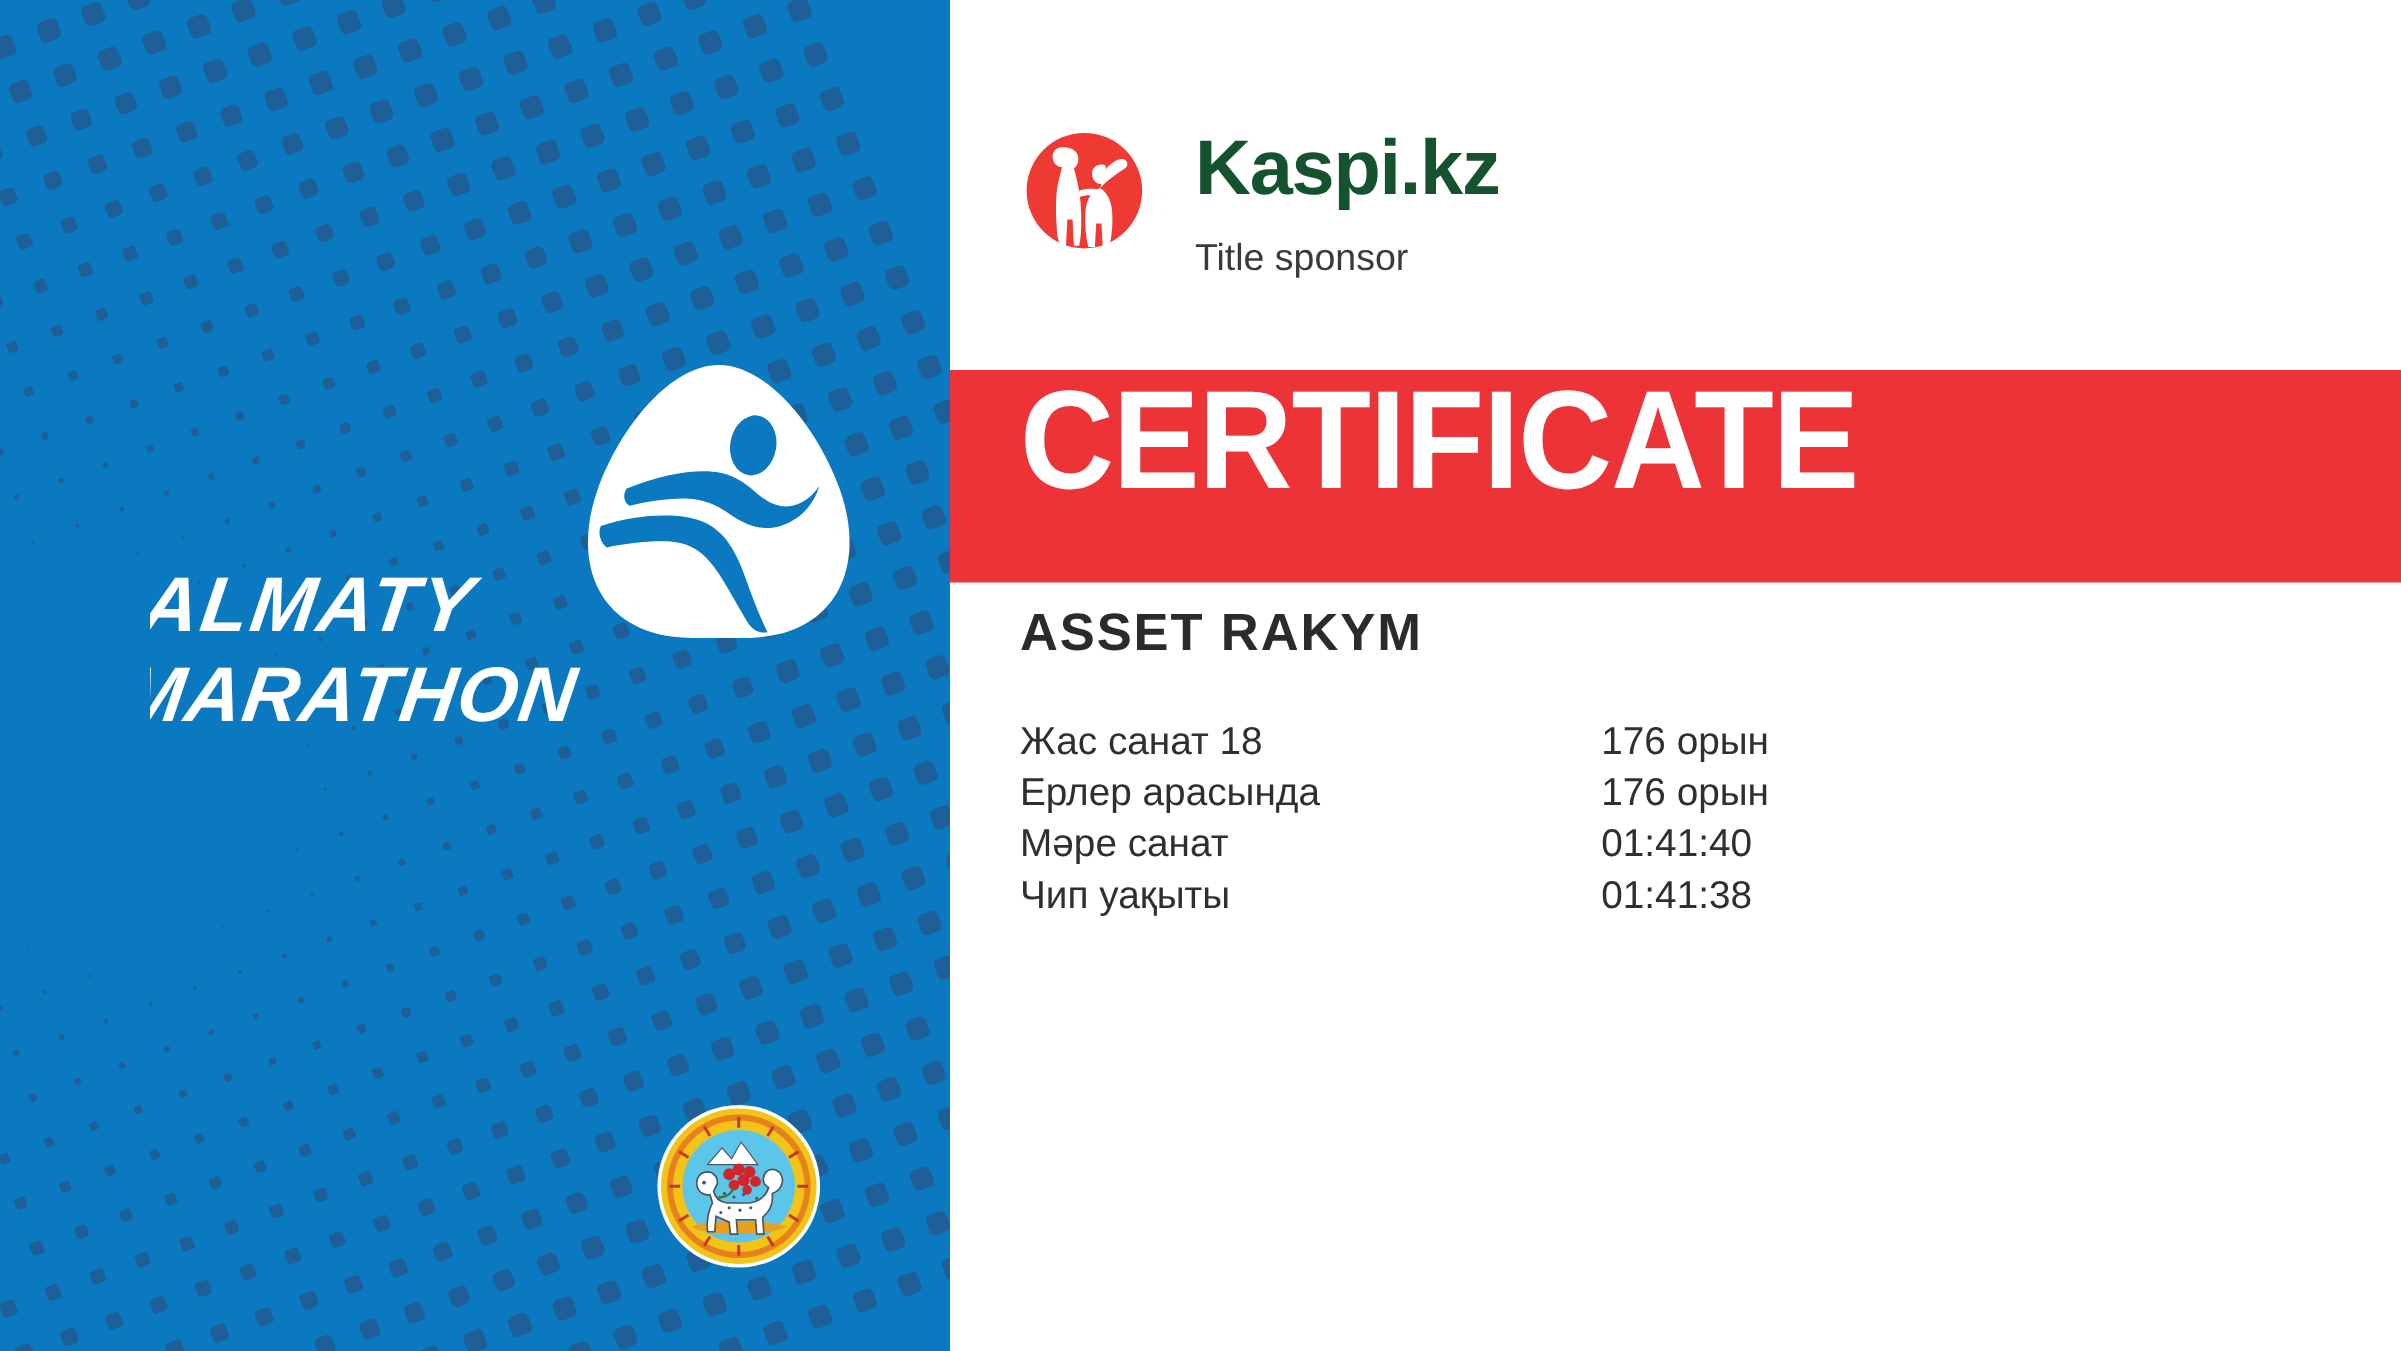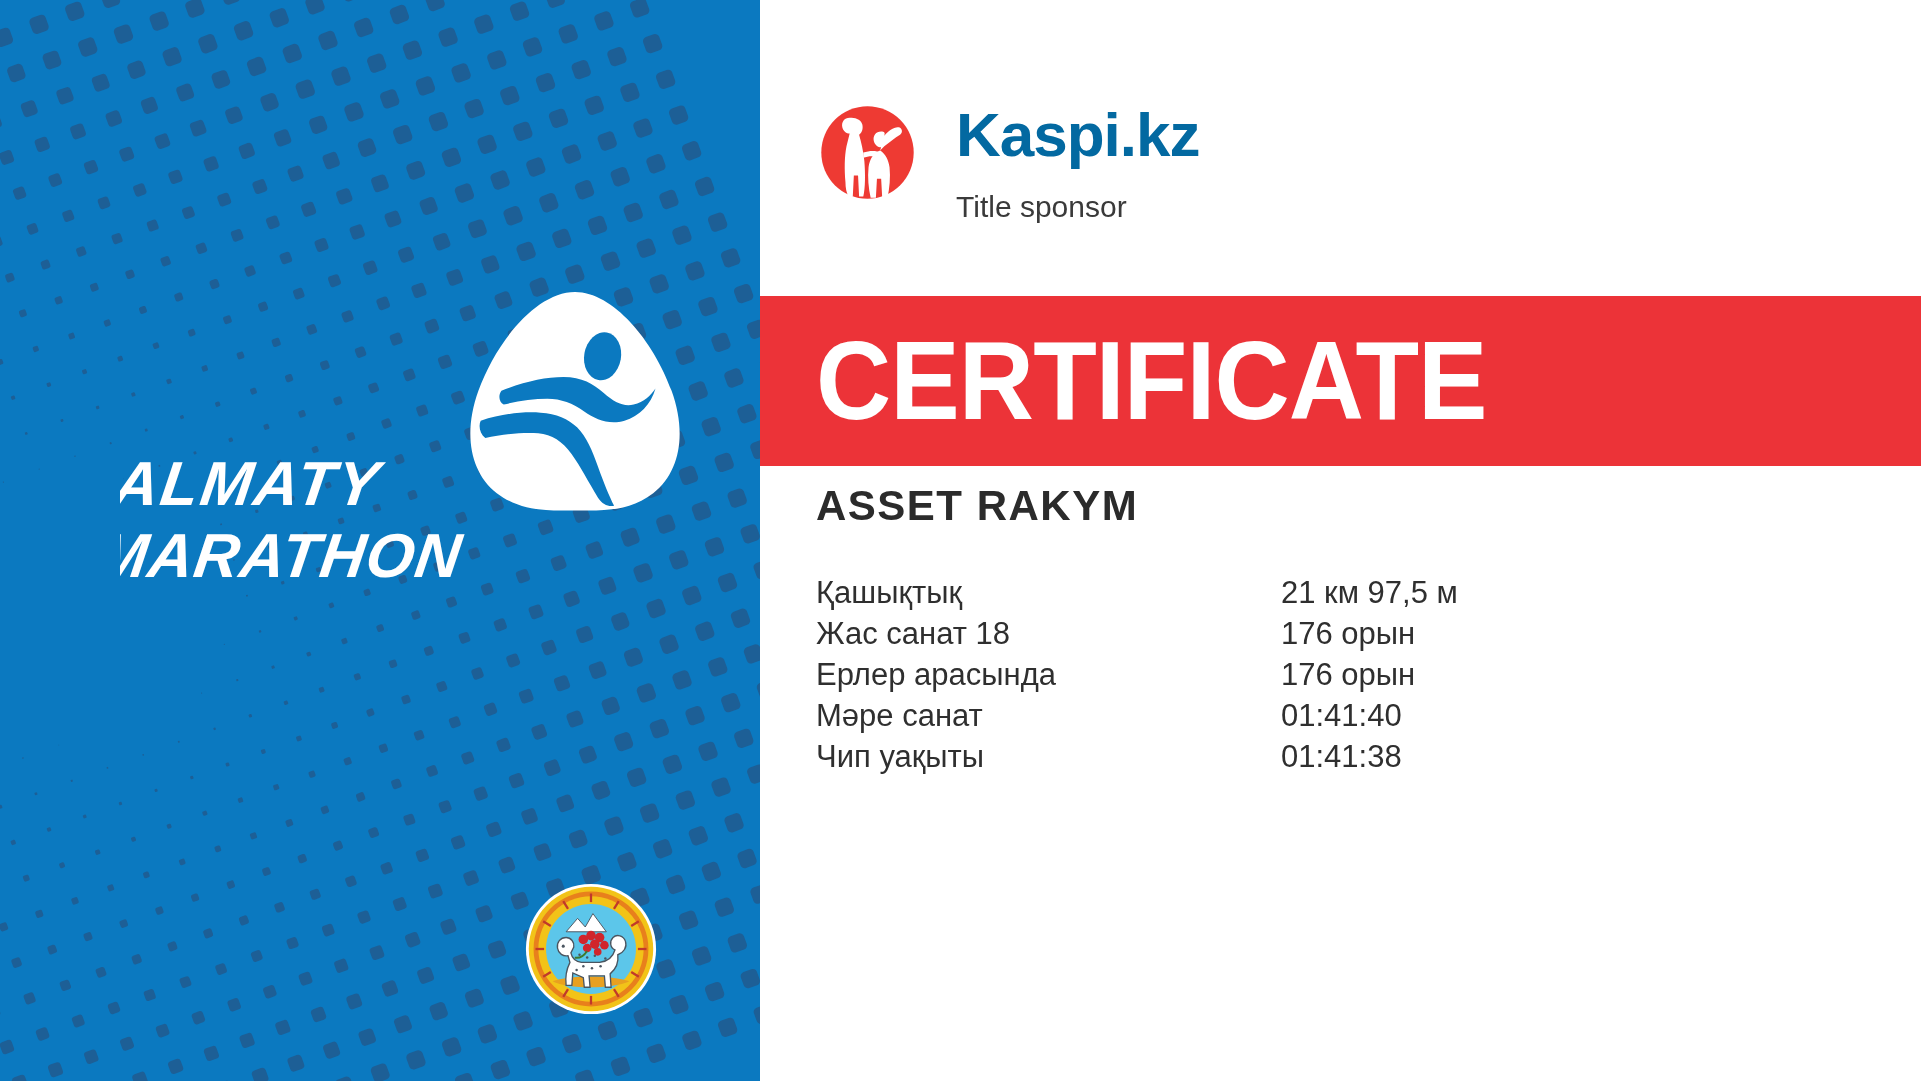--- a/index.html
+++ b/index.html
@@ -93,41 +93,40 @@
     height: 105px;
     flex: 0 0 105px;
   }
   .sponsor-text {
     margin-left: 36px;
     padding-top: 4px;
   }
   .sponsor-name {
     font-size: 62px;
     font-weight: bold;
-    color: #0369a1;
+    color: #14532d;
     line-height: 1.0;
     letter-spacing: -1px;
   }
   .sponsor-role {
     font-size: 30px;
     color: #3a3a3a;
     margin-top: 26px;
     line-height: 1;
   }
 
   
   .banner {
     position: absolute;
     left: 0;
     top: 296px;
     width: 1161px;
     height: 170px;
     background: #EC3338;
     display: flex;
-    align-items: center;
   }
   .banner-title {
     color: #ffffff;
     font-size: 112px;
     font-weight: bold;
     letter-spacing: -1px;
     margin-left: 56px;
     line-height: 1;
     transform: scaleX(0.93);
     transform-origin: left center;
@@ -1184,24 +1183,20 @@
     </div>
 
     <div class="banner">
       <div class="banner-title">CERTIFICATE</div>
     </div>
 
     <div class="athlete-name">ASSET RAKYM</div>
 
     <div class="results">
       <div class="result-row">
-        <div class="result-label">Қашықтық</div>
-        <div class="result-value">21 км 97,5 м</div>
-      </div>
-      <div class="result-row">
         <div class="result-label">Жас санат 18</div>
         <div class="result-value">176 орын</div>
       </div>
       <div class="result-row">
         <div class="result-label">Ерлер арасында</div>
         <div class="result-value">176 орын</div>
       </div>
       <div class="result-row">
         <div class="result-label">Мәре санат</div>
         <div class="result-value">01:41:40</div>

